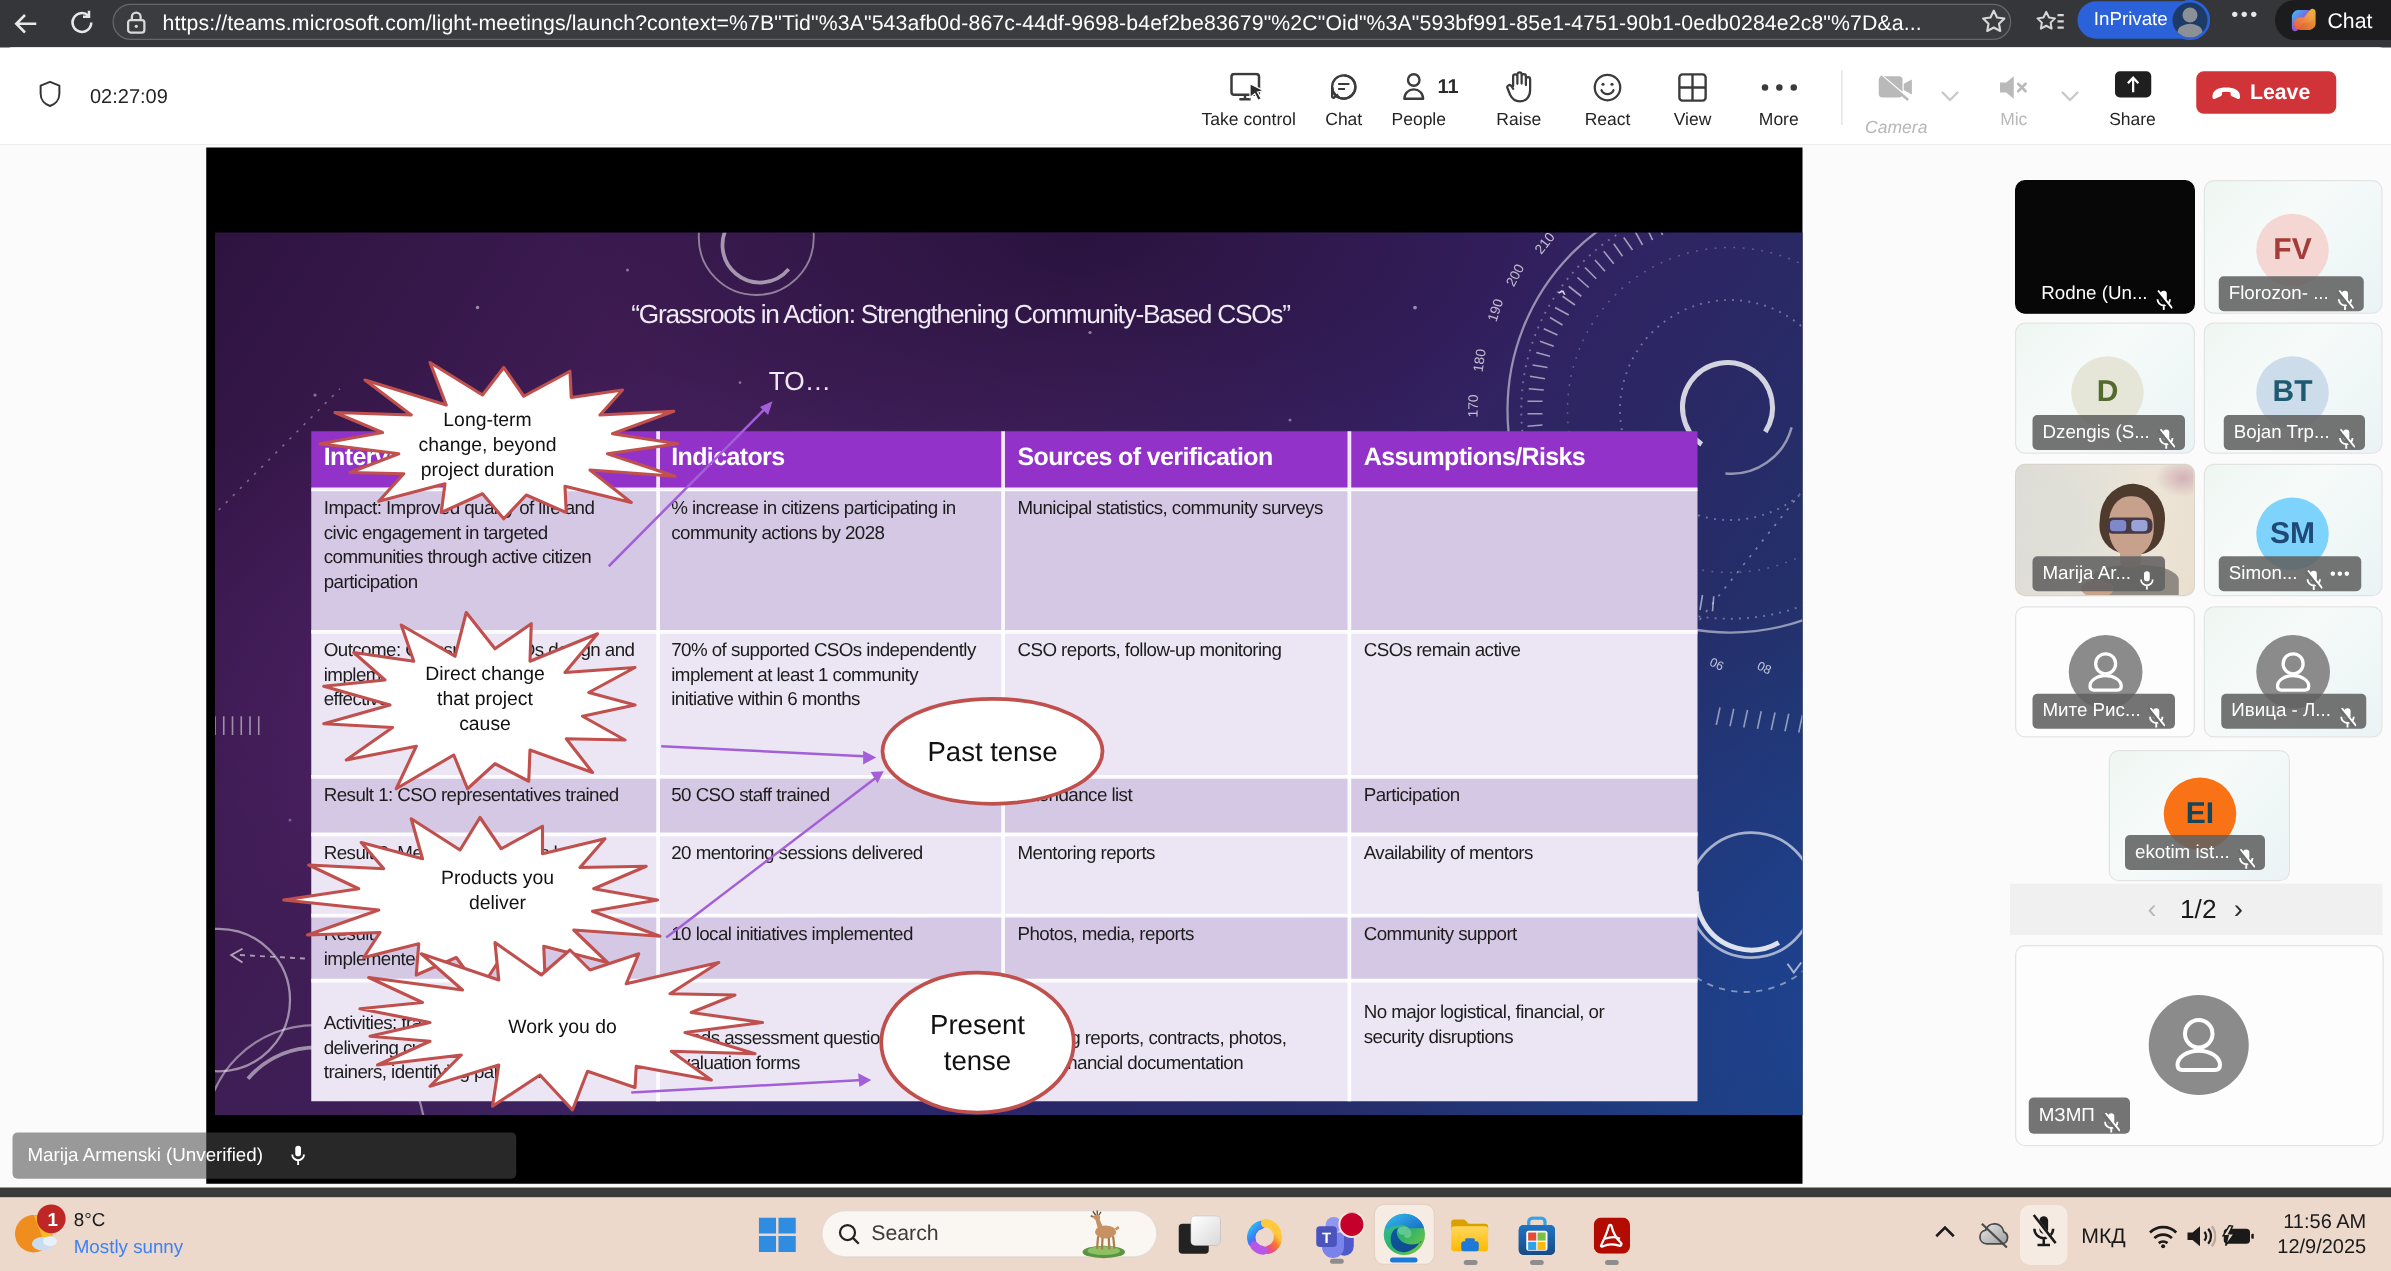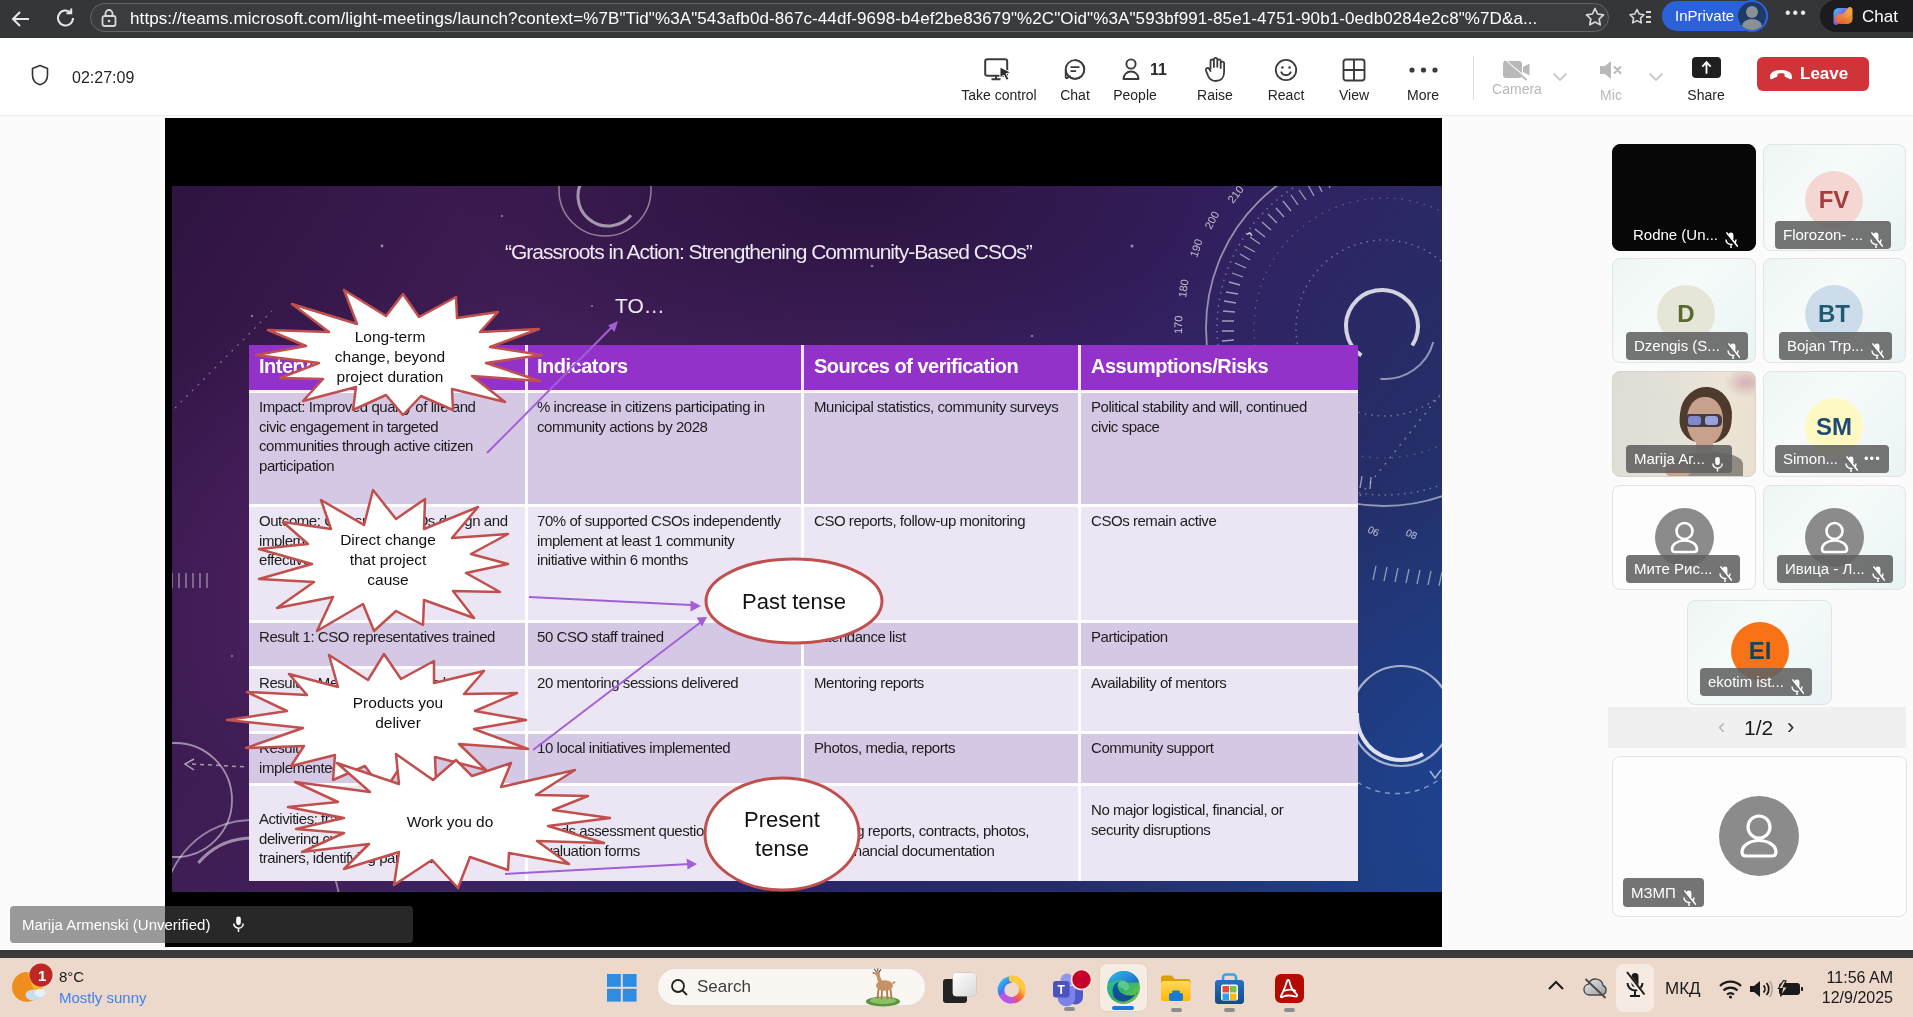--- a/index.html
+++ b/index.html
@@ -161,21 +161,21 @@
     <div class="tlabel" style="left:1388px;top:49px;width:70px;">More</div>
 
     <div class="abs" style="left:1473px;top:18px;width:1px;height:44px;background:#e0e0e0;"></div>
 
     <svg class="ticon" style="left:1502px;top:21px" width="30" height="22" viewBox="0 0 30 22">
       <rect x="1" y="2" width="19" height="17" rx="3" fill="#b9b9b9"></rect>
       <path d="M21 8 L27.5 4.5 V16.5 L21 13 Z" fill="#b9b9b9"></path>
       <path d="M2.5 1 L25 20" stroke="#fff" stroke-width="2"></path>
       <path d="M2.5 2 L24.5 21" stroke="#b9b9b9" stroke-width="2"></path>
     </svg>
-    <div class="tlabel gray" style="left:1482px;top:43px;width:70px;">Camera</div>
+    <div class="tlabel gray" style="left:1482px;top:55px;width:70px;font-style:italic;">Camera</div>
     <svg class="ticon" style="left:1552px;top:34px" width="16" height="10" viewBox="0 0 16 10">
       <path d="M1.5 1.5 L8 8 L14.5 1.5" stroke="#c9c9c9" stroke-width="1.8" fill="none"></path>
     </svg>
 
     <svg class="ticon" style="left:1597px;top:20px" width="28" height="24" viewBox="0 0 28 24">
       <path d="M3 8 H8 L14 3 V21 L8 16 H3 Z" fill="#b9b9b9"></path>
       <path d="M17.5 9 L23.5 15 M23.5 9 L17.5 15" stroke="#b9b9b9" stroke-width="2" stroke-linecap="round"></path>
     </svg>
     <div class="tlabel gray" style="left:1576px;top:49px;width:70px;">Mic</div>
     <svg class="ticon" style="left:1648px;top:34px" width="16" height="10" viewBox="0 0 16 10">
@@ -288,21 +288,20 @@
     <div class="abs" style="left:77px;top:597px;width:1109px;height:3px;background:rgba(255,255,255,0.92);"></div>
 
     <div class="hcell" style="left:87px;top:169px;">Intervention logic</div>
     <div class="hcell" style="left:365px;top:169px;">Indicators</div>
     <div class="hcell" style="left:642px;top:169px;">Sources of verification</div>
     <div class="hcell" style="left:919px;top:169px;">Assumptions/Risks</div>
 
     <div class="cell" style="left:77px;top:206px;">Impact: Improved quality of life and<br>civic engagement in targeted<br>communities through active citizen<br>participation</div>
     <div class="cell" style="left:355px;top:206px;">% increase in citizens participating in<br>community actions by 2028</div>
     <div class="cell" style="left:632px;top:206px;">Municipal statistics, community surveys</div>
-    <div class="cell" style="left:909px;top:206px;">Political stability and will, continued<br>civic space</div>
 
     <div class="cell" style="left:77px;top:320px;">Outcome: Grassroots CSOs design and<br>implement community initiatives<br>effectively</div>
     <div class="cell" style="left:355px;top:320px;">70% of supported CSOs independently<br>implement at least 1 community<br>initiative within 6 months</div>
     <div class="cell" style="left:632px;top:320px;">CSO reports, follow-up monitoring</div>
     <div class="cell" style="left:909px;top:320px;">CSOs remain active</div>
 
     <div class="cell" style="left:77px;top:436px;">Result 1: CSO representatives trained</div>
     <div class="cell" style="left:355px;top:436px;">50 CSO staff trained</div>
     <div class="cell" style="left:632px;top:436px;">Attendance list</div>
     <div class="cell" style="left:909px;top:436px;">Participation</div>
@@ -416,21 +415,21 @@
     <div class="abs" style="left:83px;top:68px;width:17px;height:14px;background:#c7a18c;border-radius:0 0 40% 40%;"></div>
     <div class="abs" style="left:52px;top:92px;width:26px;height:14px;border-radius:50%;background:#c9a28c;"></div>
   </div>
   <div class="nlabel" style="left:1626px;top:445px;">Marija Ar...
     <svg width="13" height="17" viewBox="0 0 13 16">
         <rect x="4.2" y="0.5" width="4.6" height="8" rx="2.3" fill="#fff"></rect>
         <path d="M1.8 7 a4.7 4.7 0 0 0 9.4 0 M6.5 11.8 V15" stroke="#fff" stroke-width="1.4" fill="none"></path>
       </svg>
   </div>
   <div class="tile gradtile" style="left:1763px;top:371px;width:143px;height:106px;"></div>
-  <div class="avcirc" style="left:1805px;top:398px;width:58px;height:58px;background:#fef9c3;color:#1f4a77;font-size:24px;line-height:58px;">SM</div>
+  <div class="avcirc" style="left:1805px;top:398px;width:58px;height:58px;background:#7dd3fc;color:#1f4a77;font-size:24px;line-height:58px;">SM</div>
   <div class="nlabel" style="left:1775px;top:445px;">Simon...
     <svg width="14" height="17" viewBox="0 0 13 16">
         <rect x="4.2" y="0.5" width="4.6" height="8" rx="2.3" fill="#fff"></rect>
         <path d="M1.8 7 a4.7 4.7 0 0 0 9.4 0 M6.5 11.8 V15" stroke="#fff" stroke-width="1.4" fill="none"></path>
         <path d="M1 0.8 L12 14.5" stroke="#6b6b6b" stroke-width="2.6"></path>
         <path d="M2.2 0.4 L13 13.8" stroke="#fff" stroke-width="1.4"></path>
       </svg>
     <span style="letter-spacing:1px;font-size:13px;">•••</span>
   </div>
 

